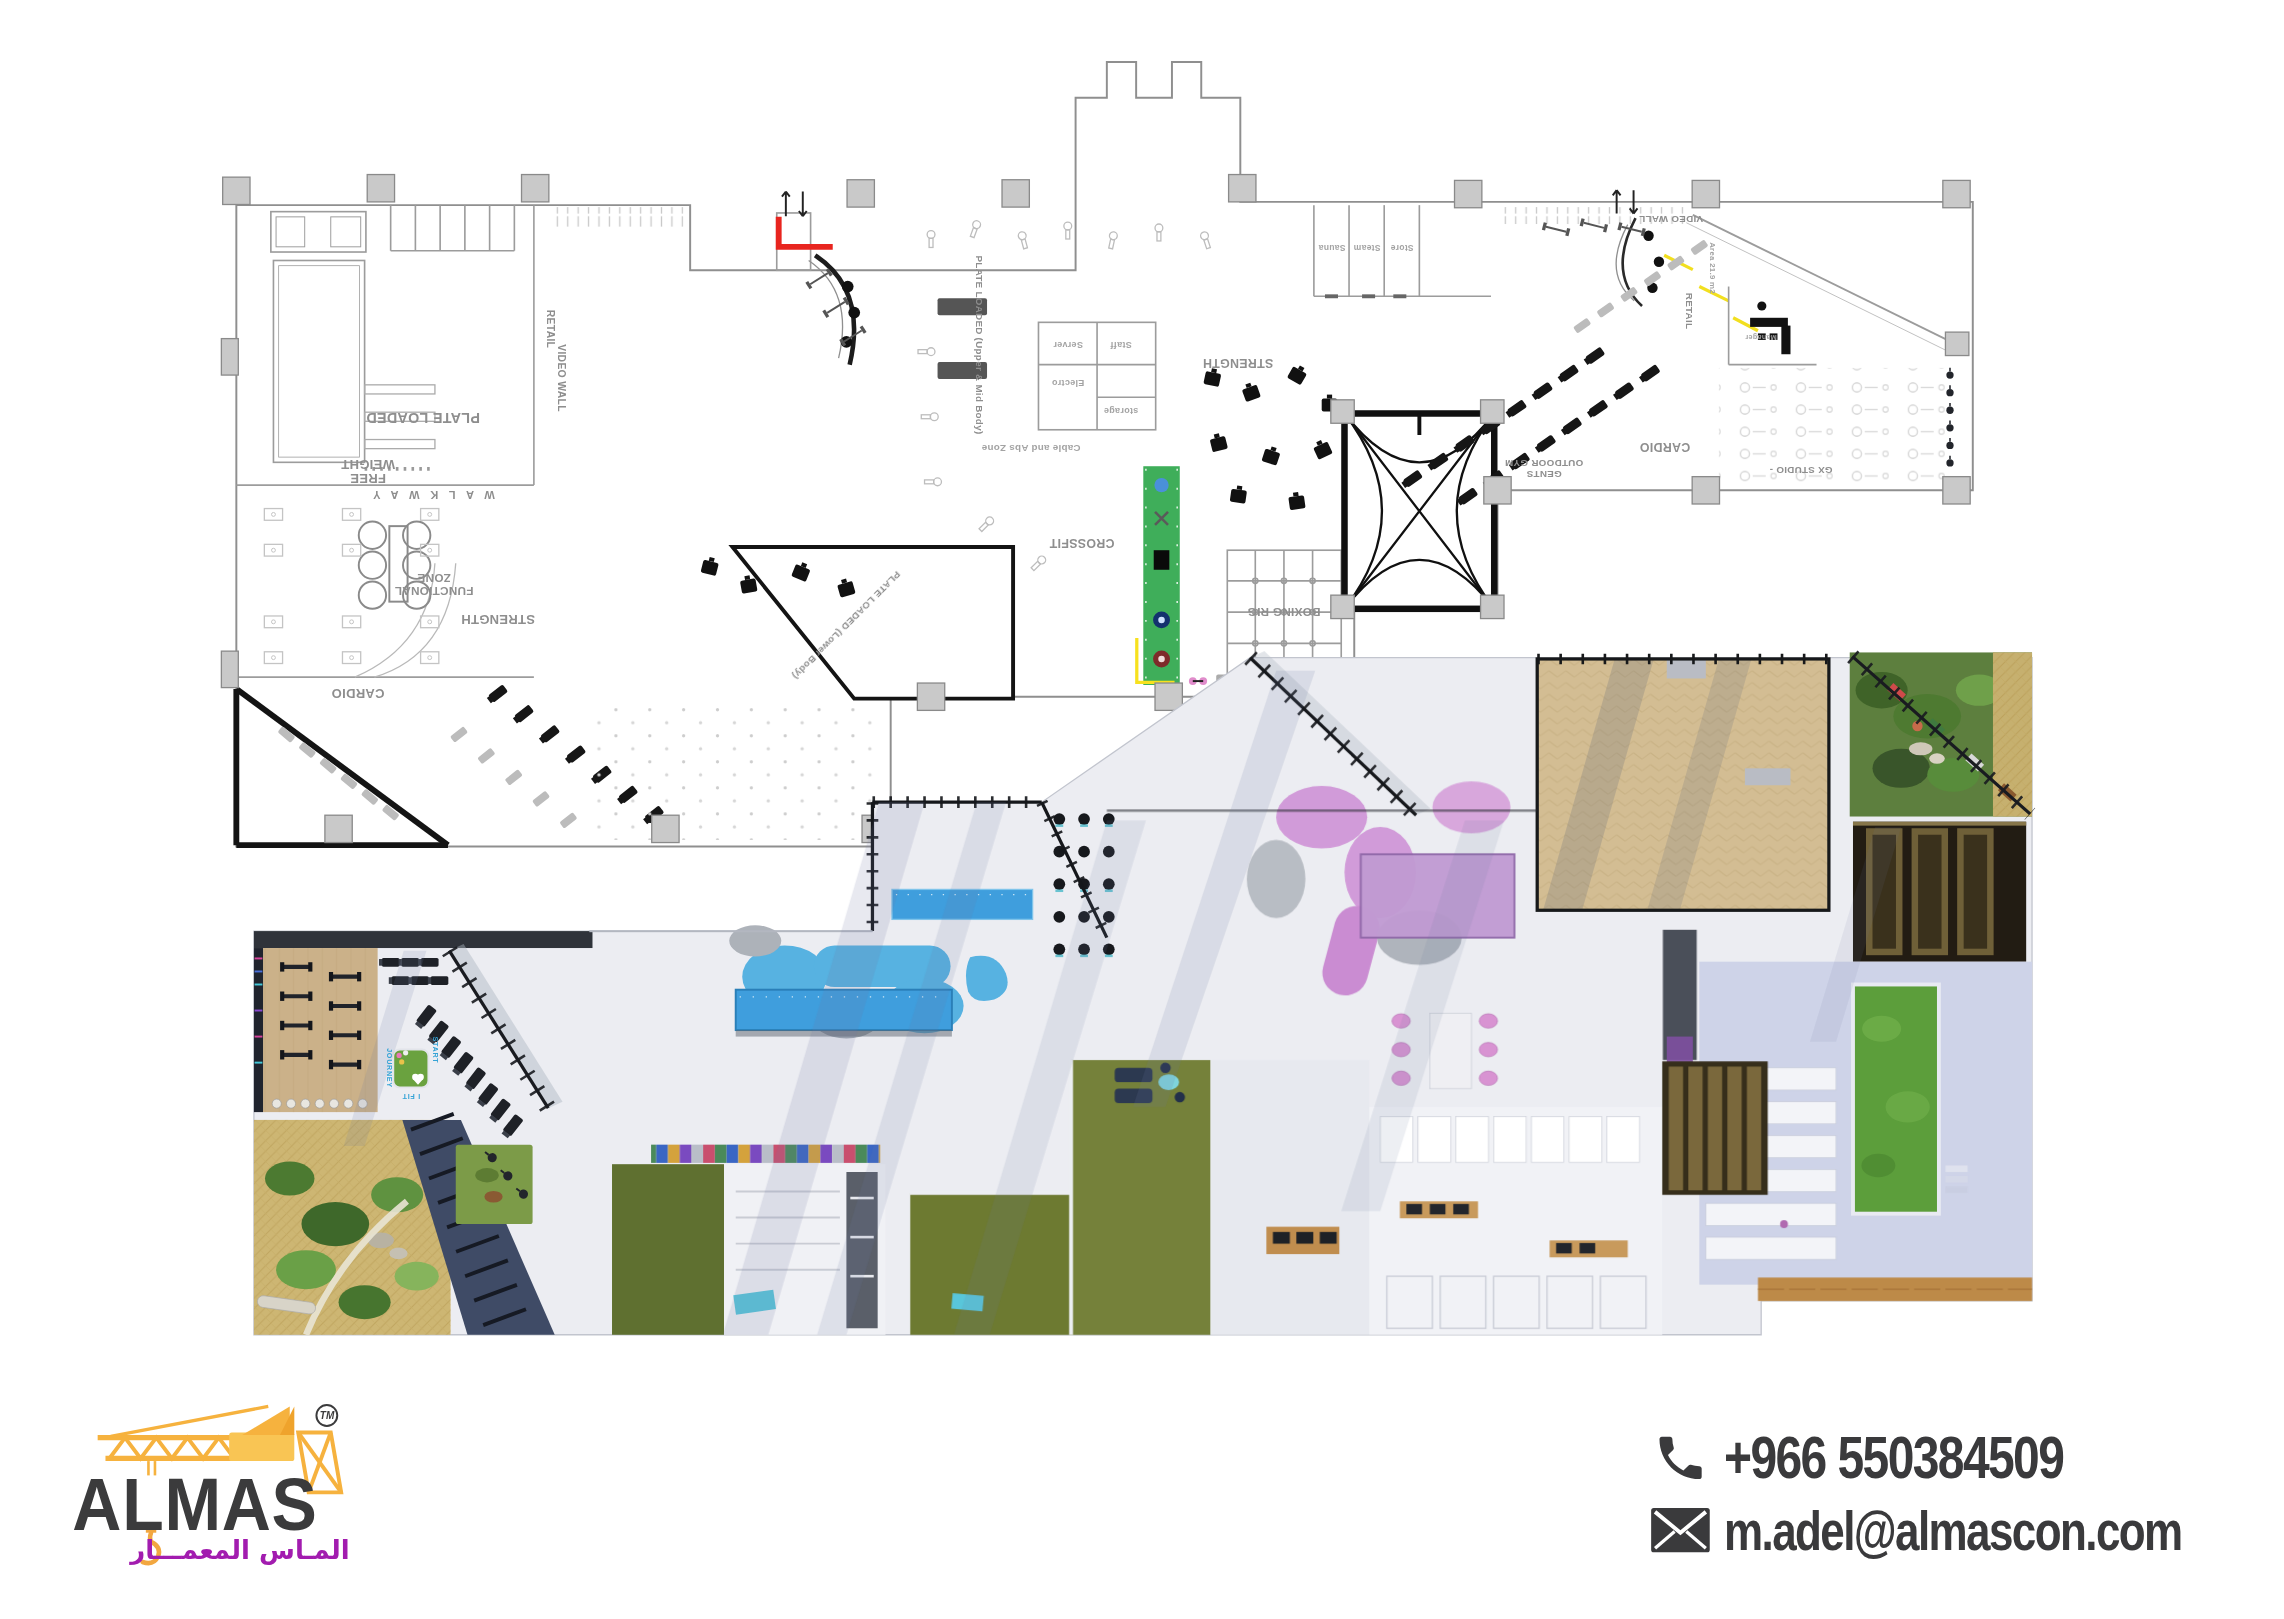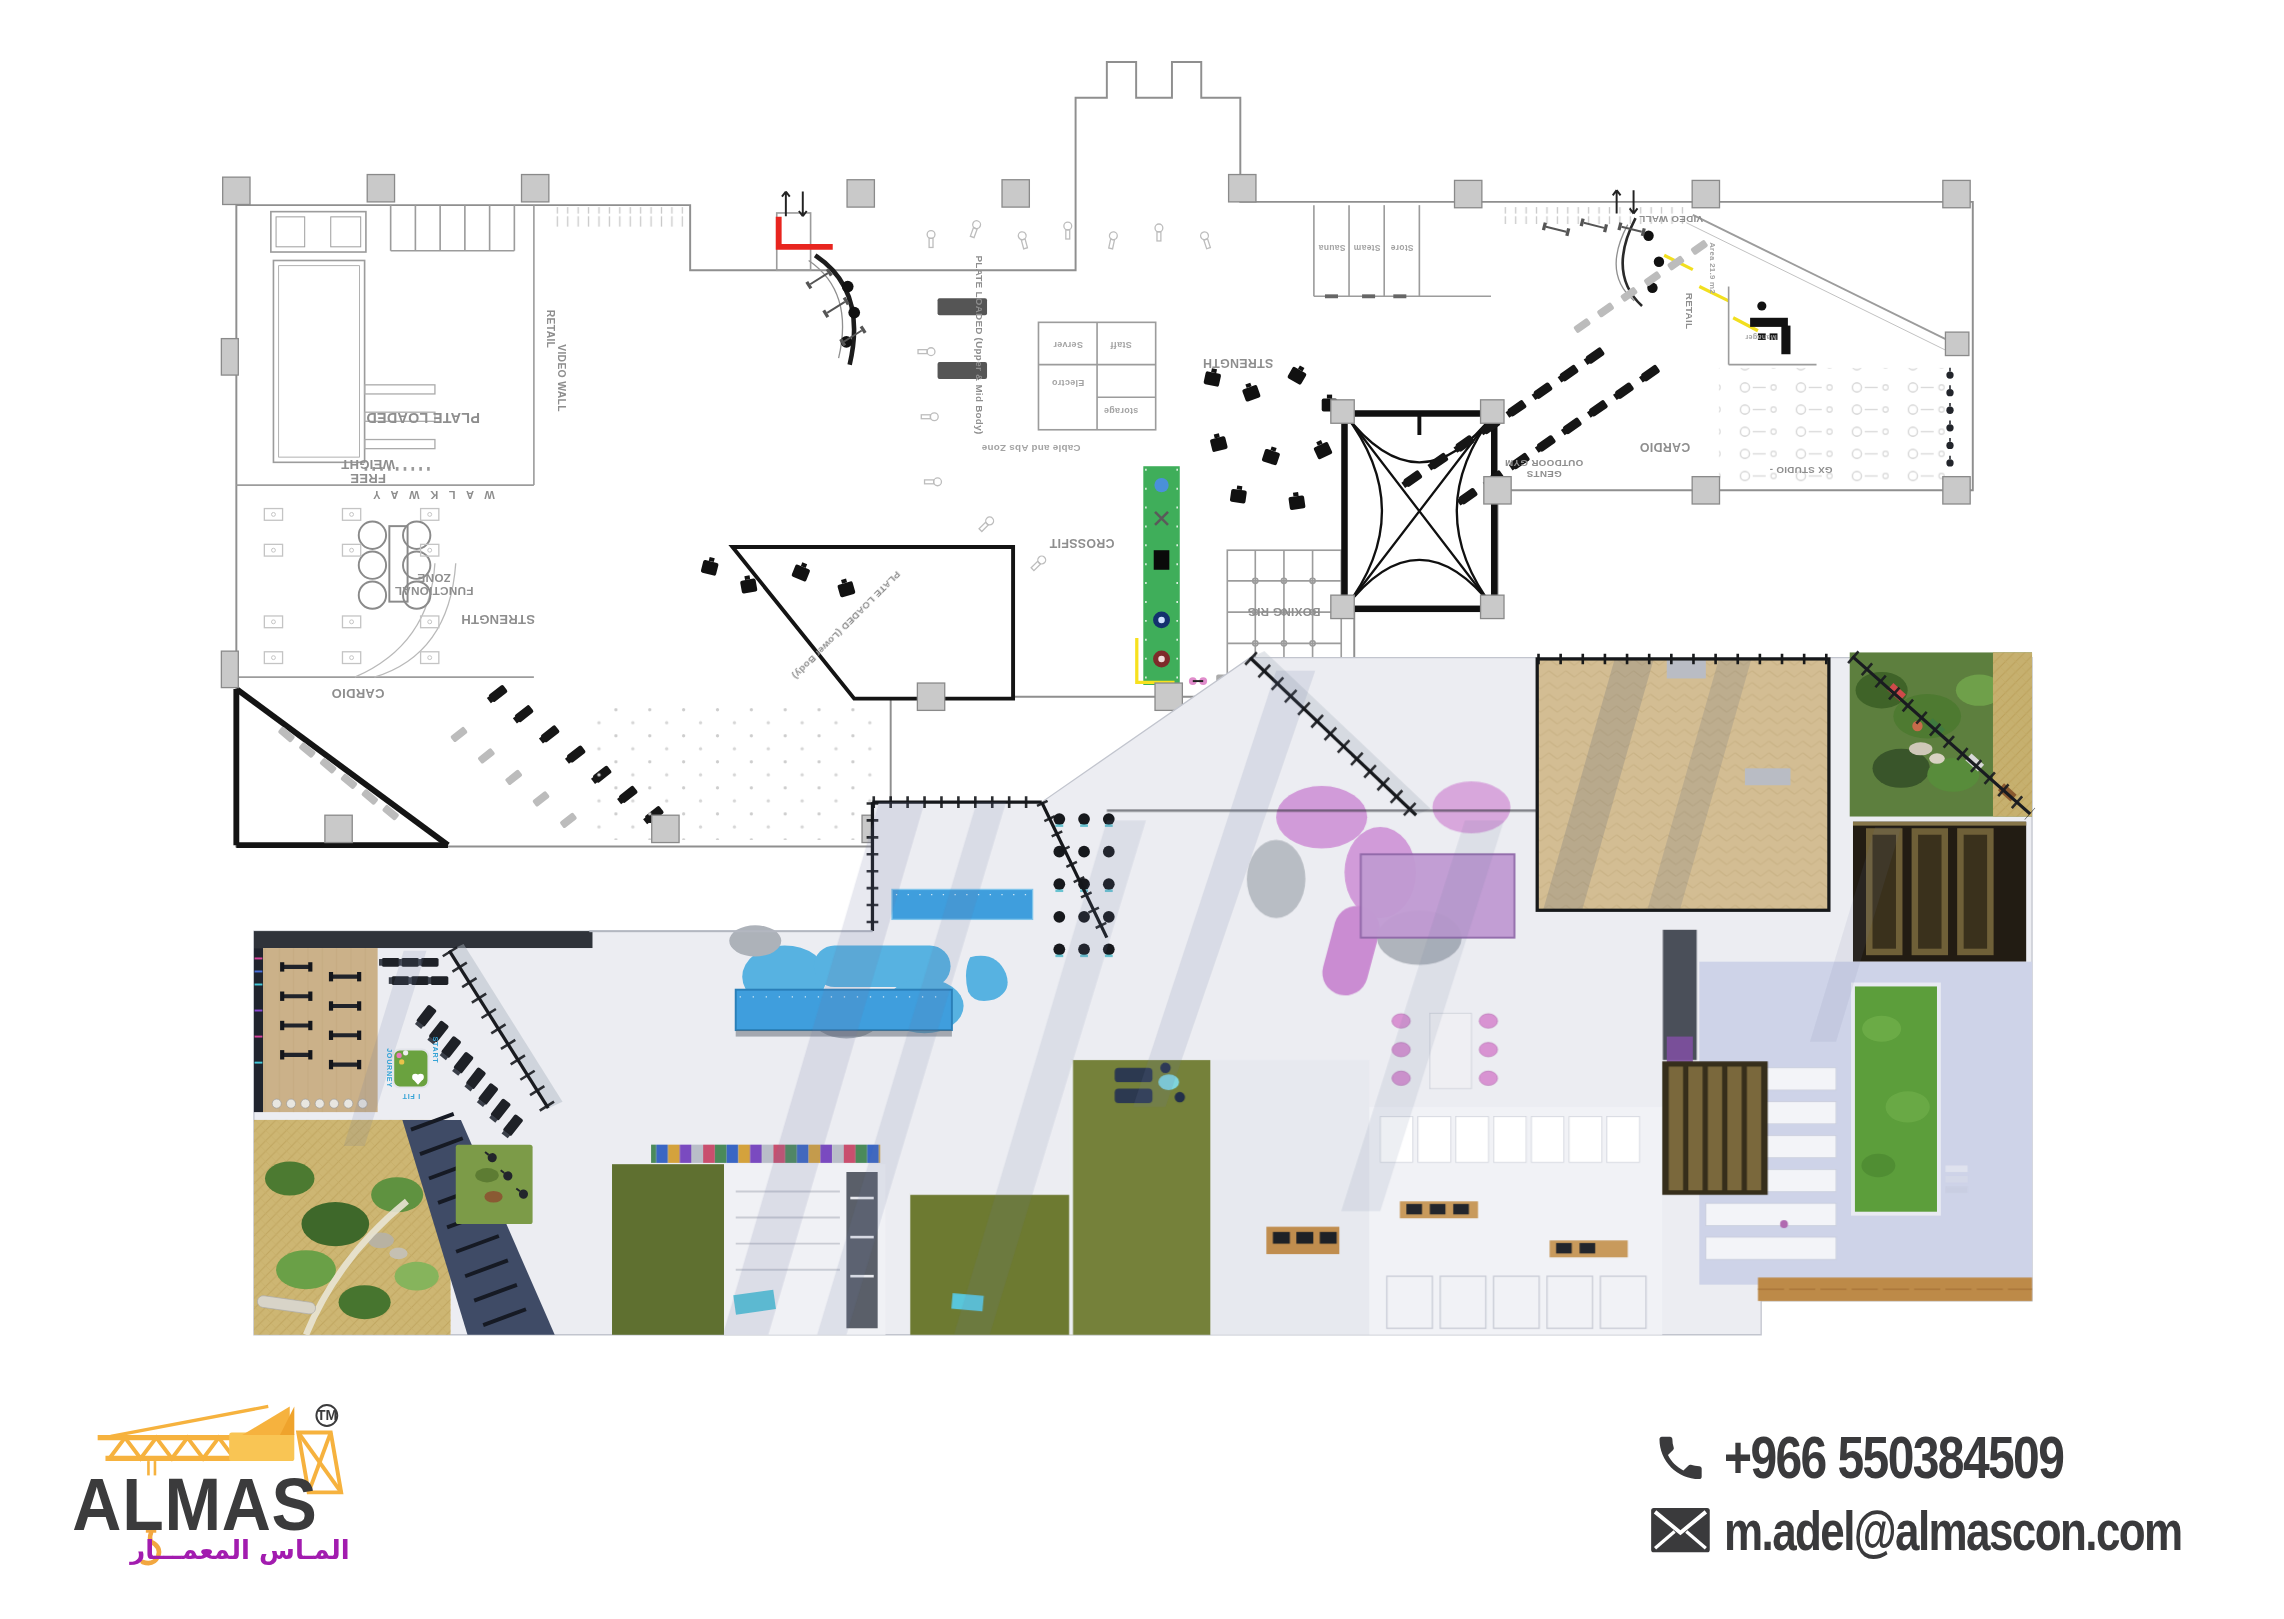--- a/index.html
+++ b/index.html
@@ -11,21 +11,21 @@
   .lbl.small{color:#a3a3a3;font-weight:700;}
   .lbl.v{transform:translate(-50%,-50%) rotate(90deg);}
   .lbl.d135{transform:translate(-50%,-50%) rotate(135deg);}
   .ftxt{position:absolute;transform:translate(-50%,-50%) rotate(180deg);color:#35a3d6;
         font-weight:700;font-size:7.2px;letter-spacing:0.7px;}
   .ftxt.v{transform:translate(-50%,-50%) rotate(90deg);}
   .almas{position:absolute;transform:translate(-50%,-50%) scaleY(1.08);font-size:68px;font-weight:900;
          color:#3b3b3c;letter-spacing:0.7px;}
   .arabic{position:absolute;transform:translate(-50%,-50%);font-size:26px;font-weight:700;color:#a21caf;
           font-family:"DejaVu Sans",sans-serif;direction:rtl;}
-  .tmtxt{position:absolute;transform:translate(-50%,-50%);font-size:14px;font-weight:700;color:#3b3b3c;}
+  .tmtxt{position:absolute;transform:translate(-50%,-50%);font-size:10px;font-weight:700;color:#3b3b3c;font-style:italic;}
   .contact-line{position:absolute;transform:translateY(-50%) scaleX(.8);transform-origin:left center;
                 color:#3a3a3c;font-weight:600;letter-spacing:-2px;white-space:nowrap;}
 </style>
 </head>
 <body>
 
 <div class="canvas">
 
 <svg class="art" viewBox="0 0 3508 2488">
   <defs>

